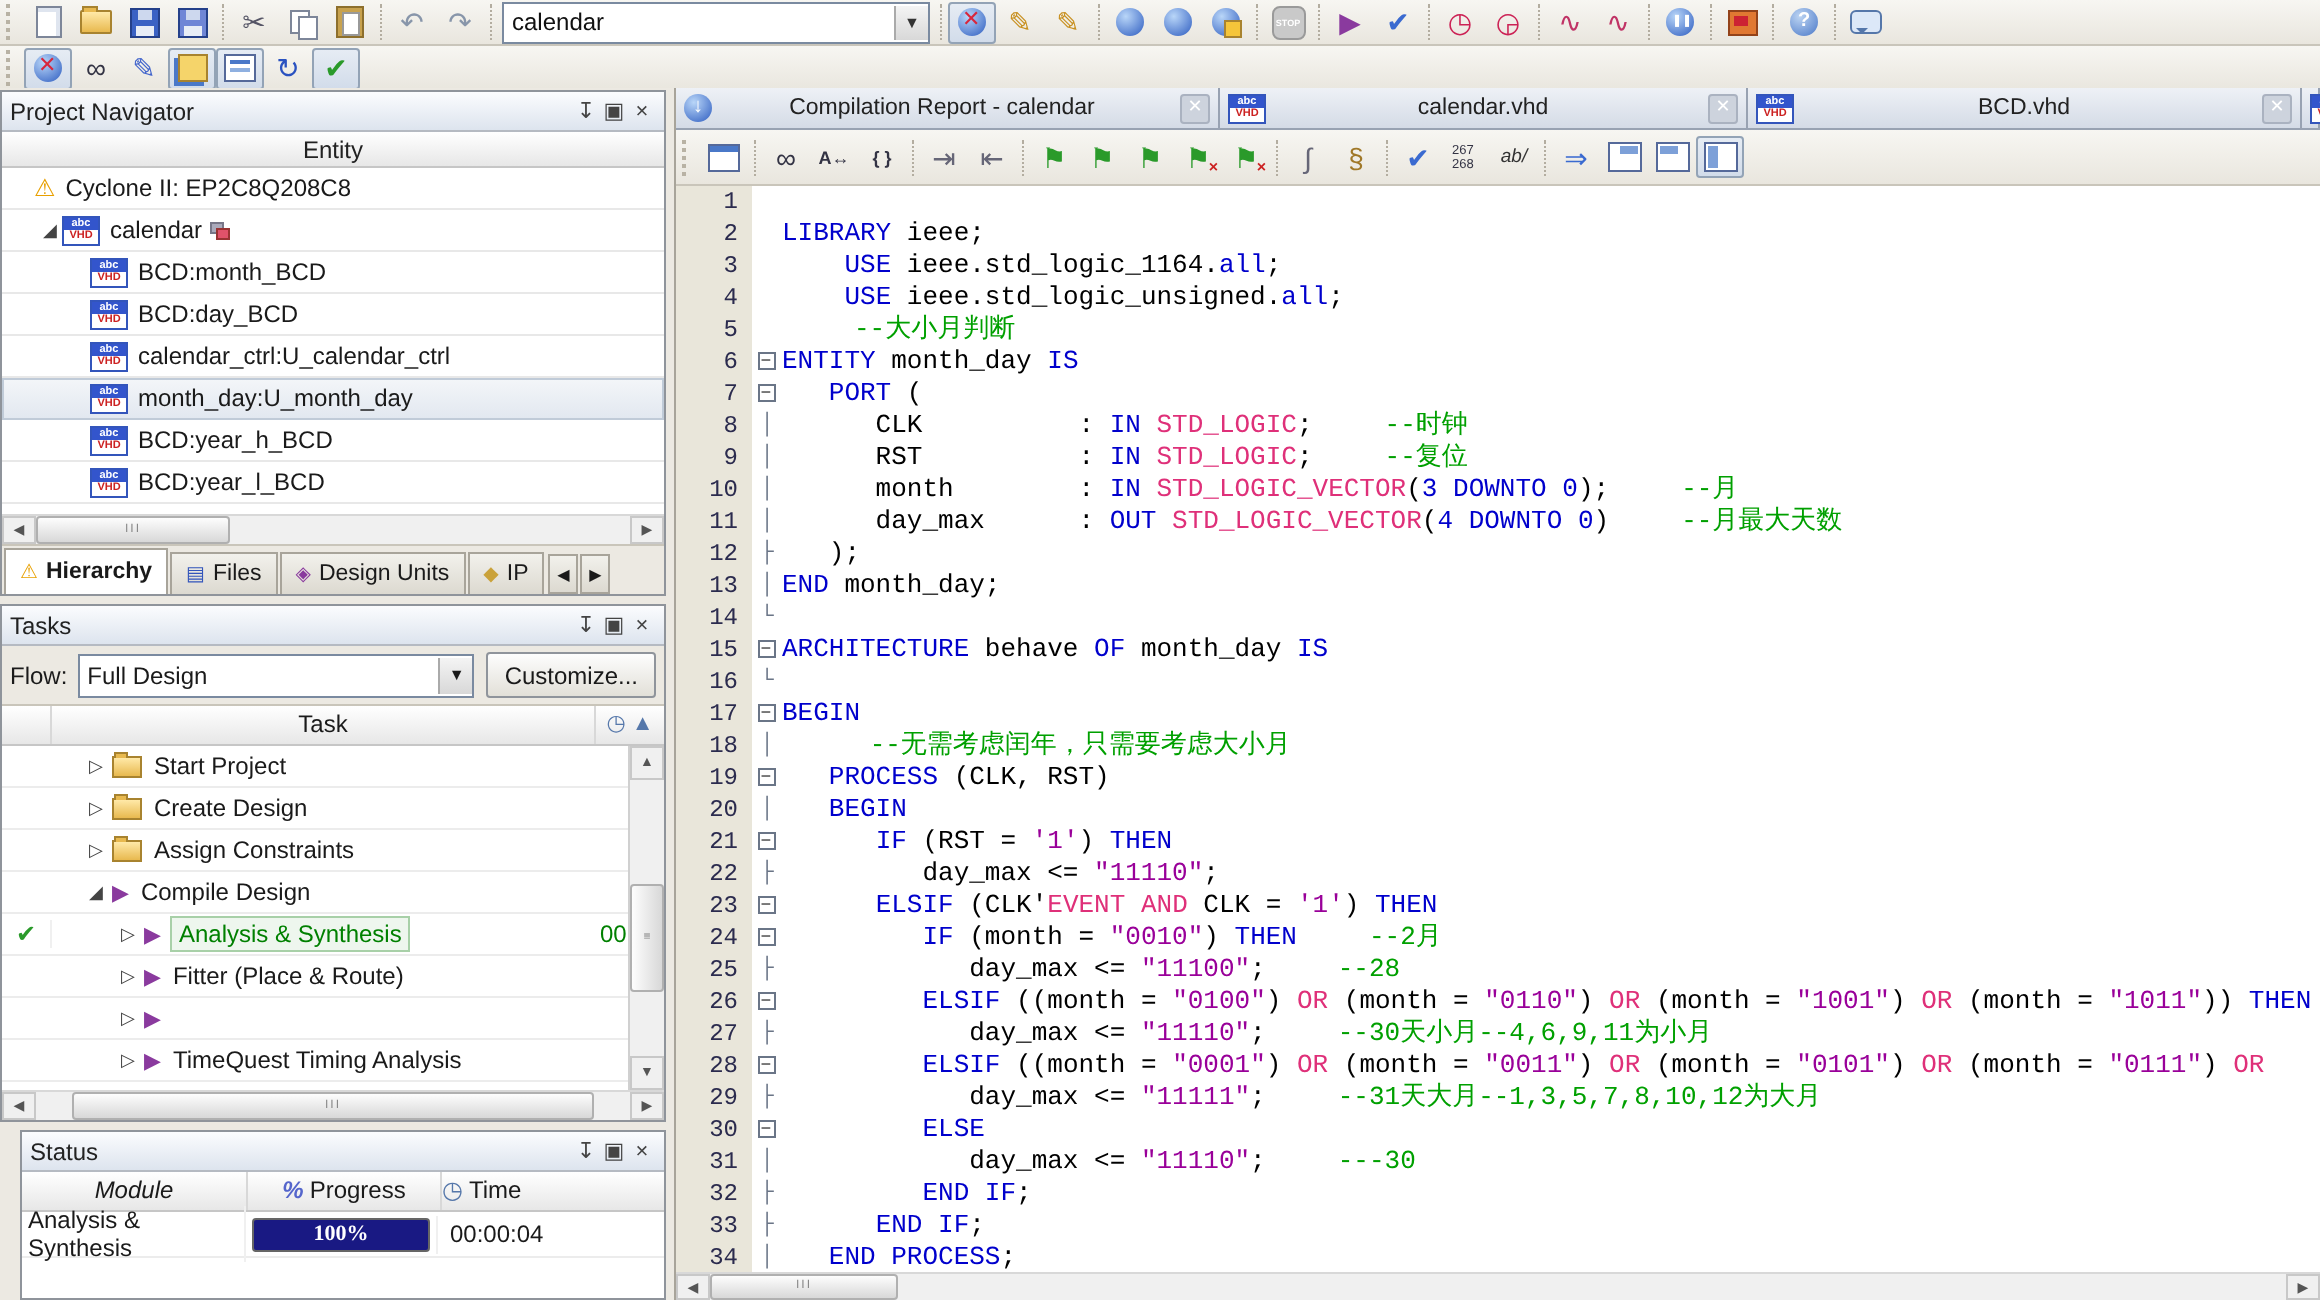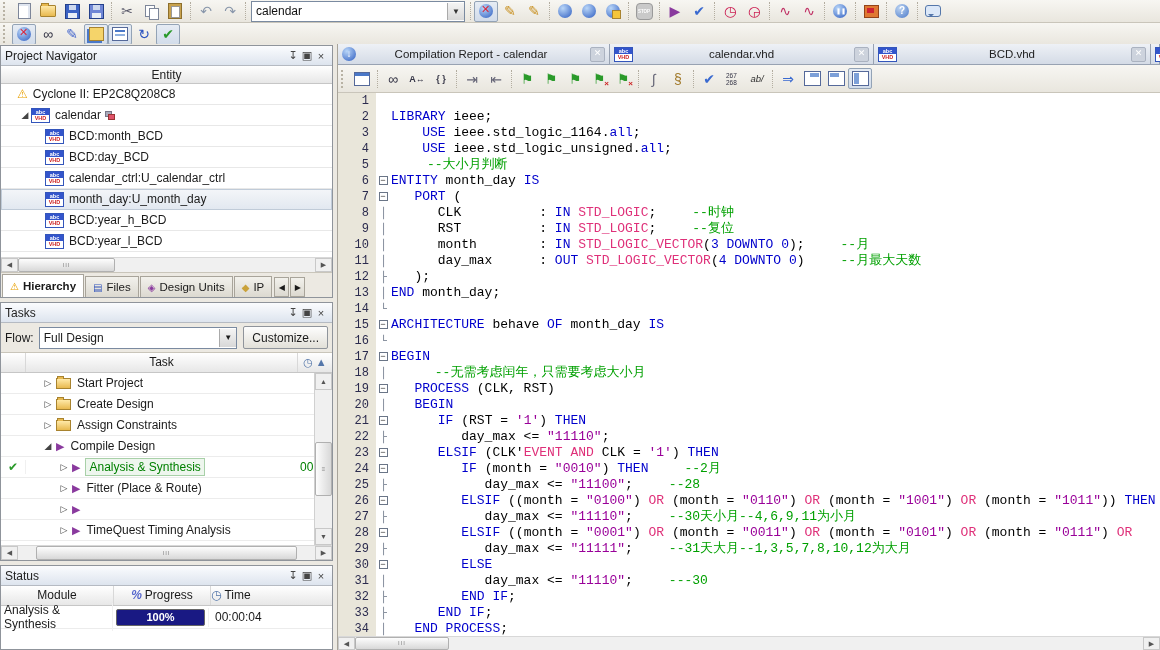--- a/index.html
+++ b/index.html
@@ -82,21 +82,21 @@
 
   
   #main{position:absolute;top:44px;left:0;right:0;bottom:0;display:flex;}
   #left{width:333px;flex:none;display:flex;flex-direction:column;background:#ece9e2;}
   #vsplit{width:4px;flex:none;background:#ece9e2;}
   #editor{flex:1;min-width:0;display:flex;flex-direction:column;background:#fff;border-left:1px solid #a8a49a;}
 
   .panel{border:1px solid #8f949b;background:#fff;display:flex;flex-direction:column;overflow:hidden;}
   #nav{height:251px;margin-top:1px;}
   #tasks{height:257px;margin-top:4px;}
-  #status{flex:1;margin-top:4px;}
+  #status{flex:1;margin-top:4px;margin-left:10px;}
   .ptitle{height:19px;flex:none;display:flex;align-items:center;padding:0 4px;
           background:linear-gradient(#fbfcfe,#dde4ee);border-bottom:1px solid #b5bac2;}
   .ptitle .t{flex:1;font-size:12px;color:#222;}
   .ptitle .pic{width:14px;text-align:center;font-size:11px;color:#444;flex:none;}
 
   .colhead{height:17px;flex:none;display:flex;align-items:center;justify-content:center;
            background:linear-gradient(#ffffff,#e7e7e7);border-bottom:1px solid #c6c6c6;font-size:12px;color:#222;}
 
   
   #navtree{flex:1;overflow:hidden;background:#fff;}
@@ -148,30 +148,30 @@
                display:flex;flex-direction:column;}
   #taskvscroll .sarr{height:15px;border:1px solid #c8c8c8;background:#f0f0f0;font-size:7px;color:#555;
                      display:flex;align-items:center;justify-content:center;}
   #taskvscroll .vtrack{flex:1;position:relative;}
   #taskvscroll .vthumb{position:absolute;left:0;right:0;top:38%;height:52px;background:linear-gradient(90deg,#fdfdfd,#d8d8d8);
                        border:1px solid #b0b0b0;border-radius:2px;font-size:6px;color:#888;text-align:center;line-height:52px;}
 
   
   #stathead{height:19px;flex:none;display:flex;background:linear-gradient(#ffffff,#e7e7e7);border-bottom:1px solid #c6c6c6;}
   #stathead div{line-height:19px;}
-  .sc1{width:112px;text-align:center;border-right:1px solid #d8d8d8;flex:none;}
+  .sc1{width:112px;text-align:center;border-right:1px solid #d8d8d8;flex:none;font-style:italic;}
   .sc2{width:96px;text-align:center;border-right:1px solid #d8d8d8;flex:none;}
   .sc3{flex:1;text-align:left;}
   .pct{color:#5566cc;font-style:italic;font-weight:bold;margin-right:3px;}
   .clk{color:#5577aa;margin-right:3px;}
   #statrow{height:22px;display:flex;align-items:center;border-bottom:1px solid #ececec;}
   #statrow .m{width:112px;padding-left:3px;flex:none;border-right:1px solid #f0f0f0;box-sizing:border-box;}
   #statrow .pwrap{width:96px;flex:none;padding:1px 3px;box-sizing:border-box;border-right:1px solid #f0f0f0;}
   #pbar{height:15px;background:#191983;border:1px solid #666;border-radius:2px;color:#fff;font-weight:bold;
-        font-size:11px;text-align:center;line-height:15px;}
+        font-size:11px;text-align:center;line-height:15px;font-family:Liberation Serif, serif;}
   #statrow .tm{padding-left:6px;}
 
   
   #etabs{height:20px;flex:none;display:flex;background:#c8cfdb;border-bottom:1px solid #98a2b2;}
   .etab{display:flex;align-items:center;border-right:1px solid #98a2b2;background:linear-gradient(#eef1f6,#d4dbe6);
         padding:0 4px;min-width:0;}
   .etab .elbl{flex:1;text-align:center;font-size:11.5px;color:#222;white-space:nowrap;overflow:hidden;}
   .etab .x{width:13px;height:13px;background:#cdd3dd;border:1px solid #aab2c0;border-radius:2px;color:#fff;
            font-size:9px;line-height:11px;text-align:center;flex:none;margin-left:4px;}
   #etoolbar{height:27px;flex:none;display:flex;align-items:center;background:linear-gradient(#f7f6f2,#e9e6de);

